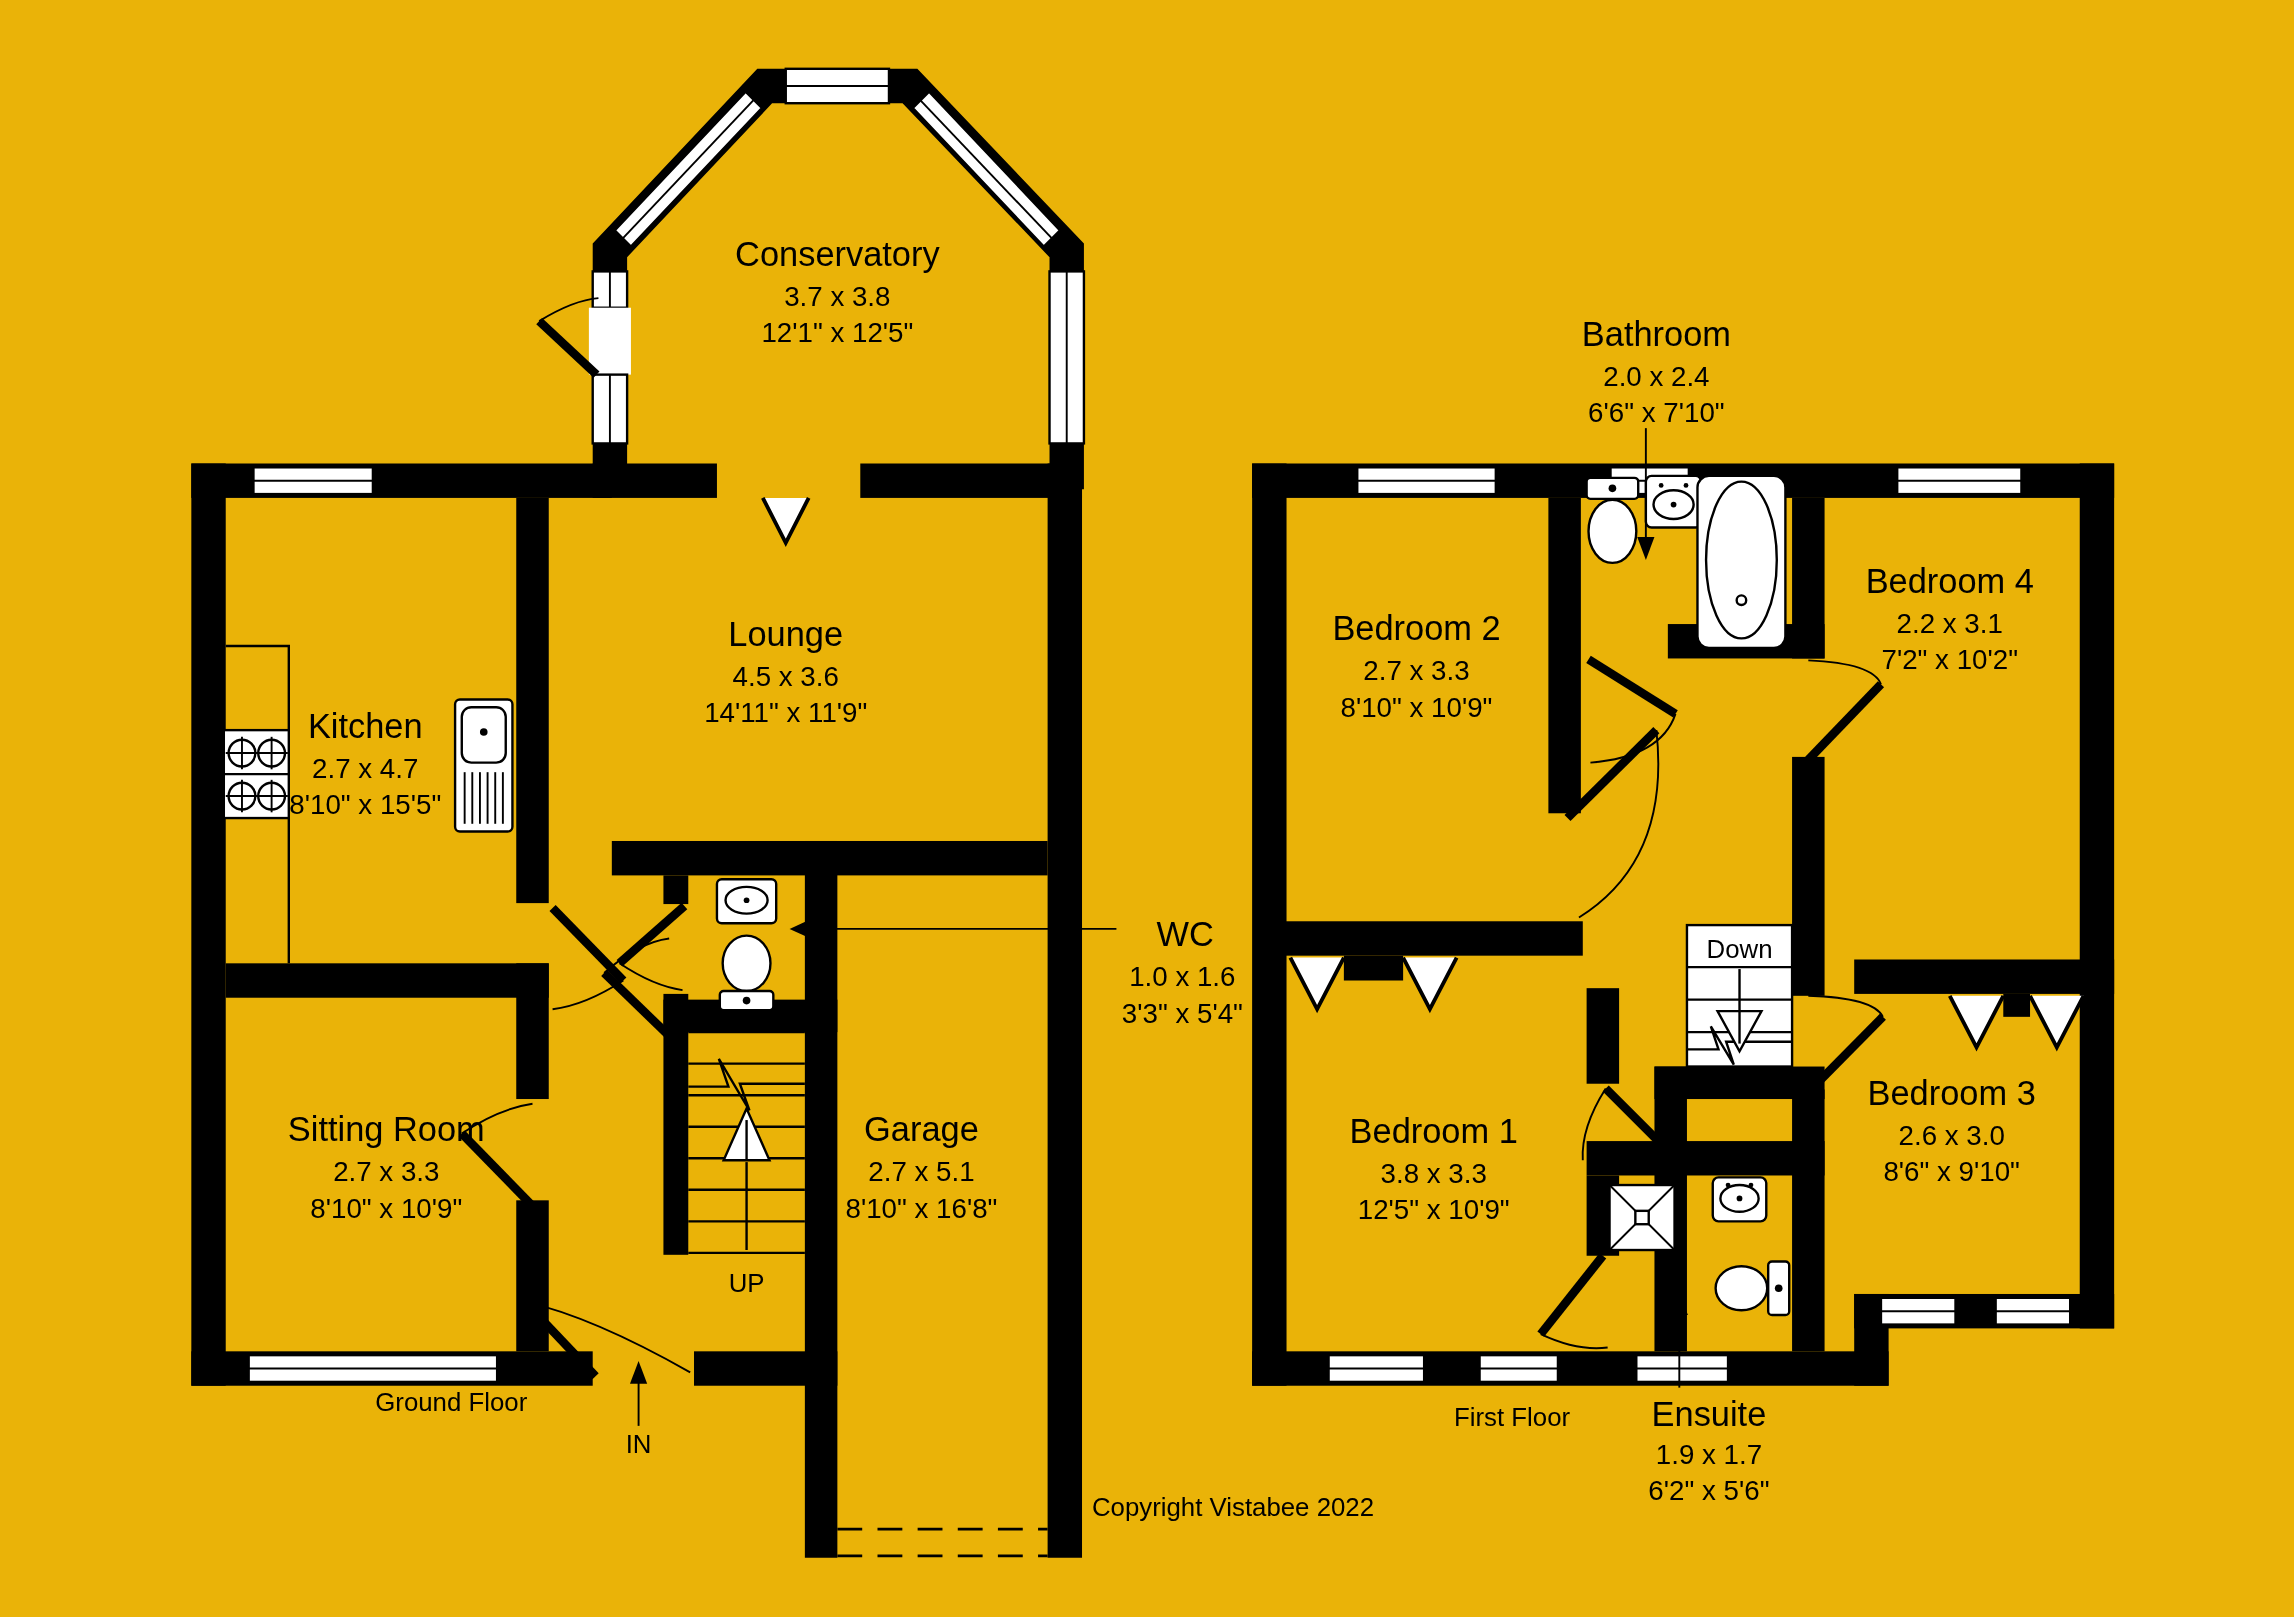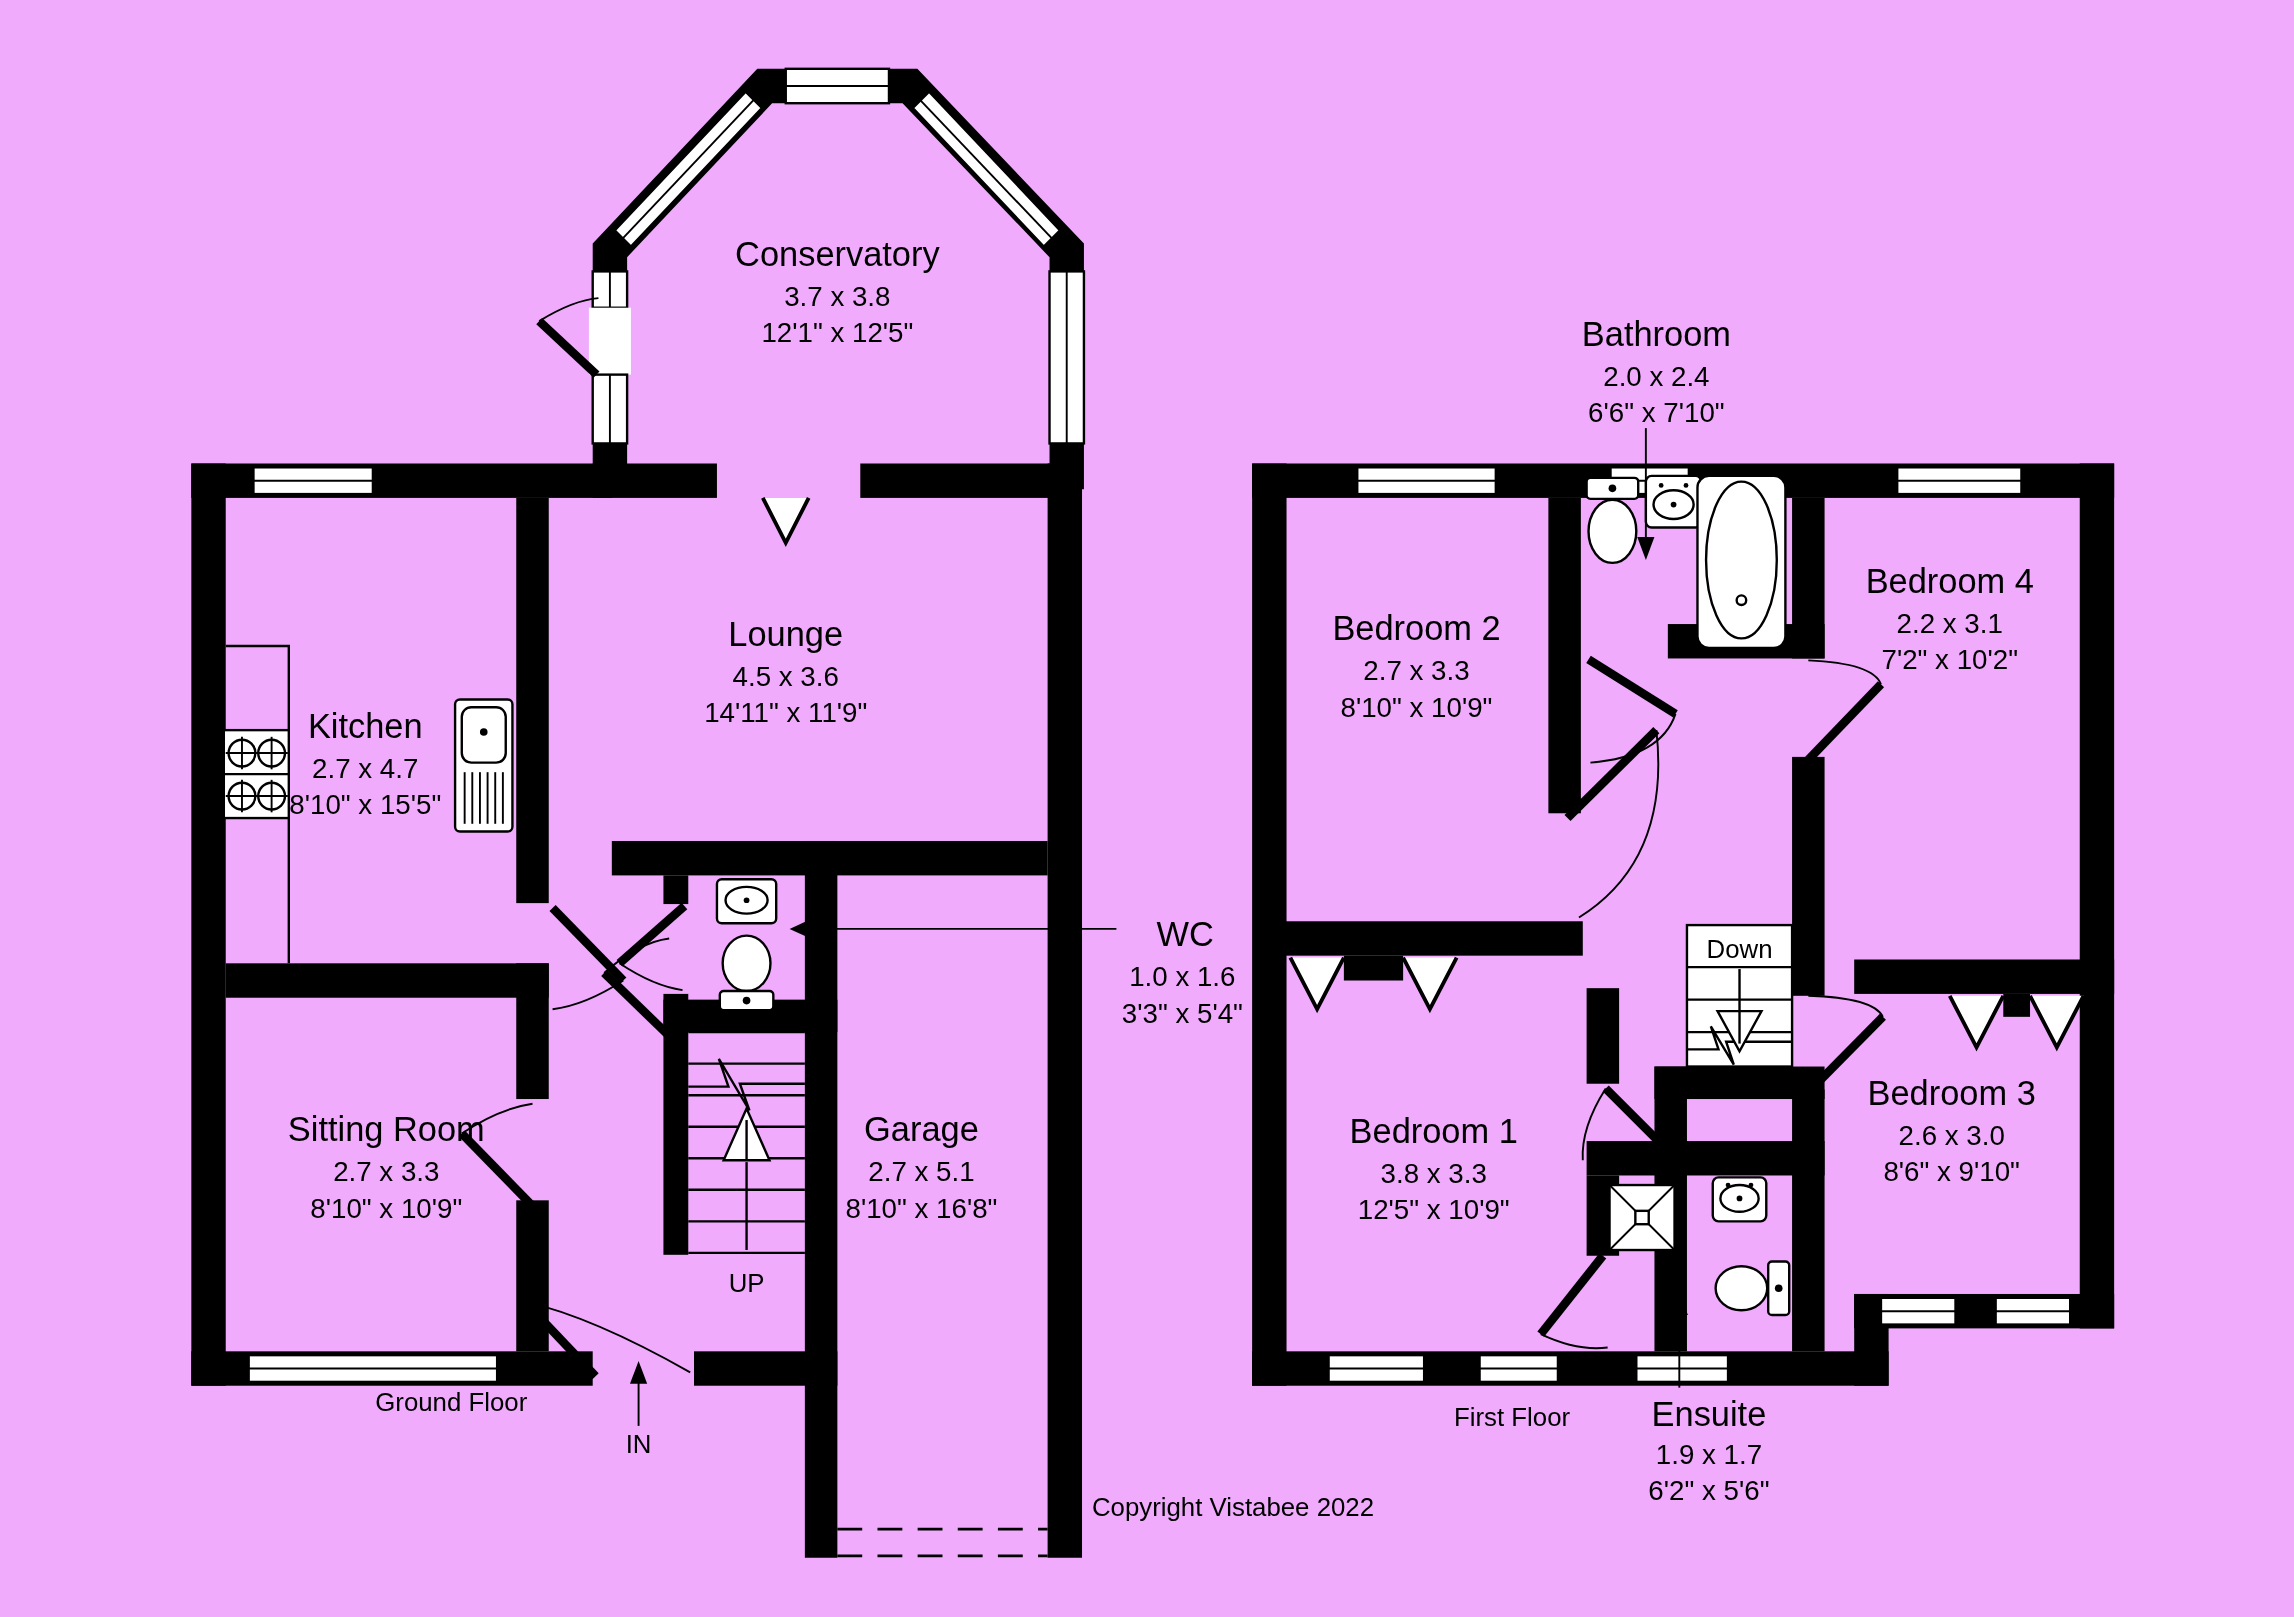--- a/index.html
+++ b/index.html
@@ -1,16 +1,16 @@
 <!DOCTYPE html>
 <html><head>
 <meta charset="utf-8">
 <style>
   html,body{margin:0;padding:0;background:#ffffff;}
-  .page{width:2294px;height:1617px;background:#f0abfc;position:relative;font-family:"Liberation Sans",sans-serif;}
+  .page{width:2294px;height:1617px;background:#eab308;position:relative;font-family:"Liberation Sans",sans-serif;}
   svg text{fill:#000;font-family:"Liberation Sans",sans-serif;}
   .room-name{font-size:36px;}
   .room-dim{font-size:29px;}
   .floor-label{font-size:27px;}
   .small-label{font-size:27px;}
   .wall{fill:#000;}
   .win{fill:#fff;stroke:#000;stroke-width:2.5;}
   .winline{stroke:#000;stroke-width:2;}
   .thin{stroke:#000;stroke-width:2.5;fill:none;}
   .fixture{stroke:#000;stroke-width:2.5;fill:#fff;}

